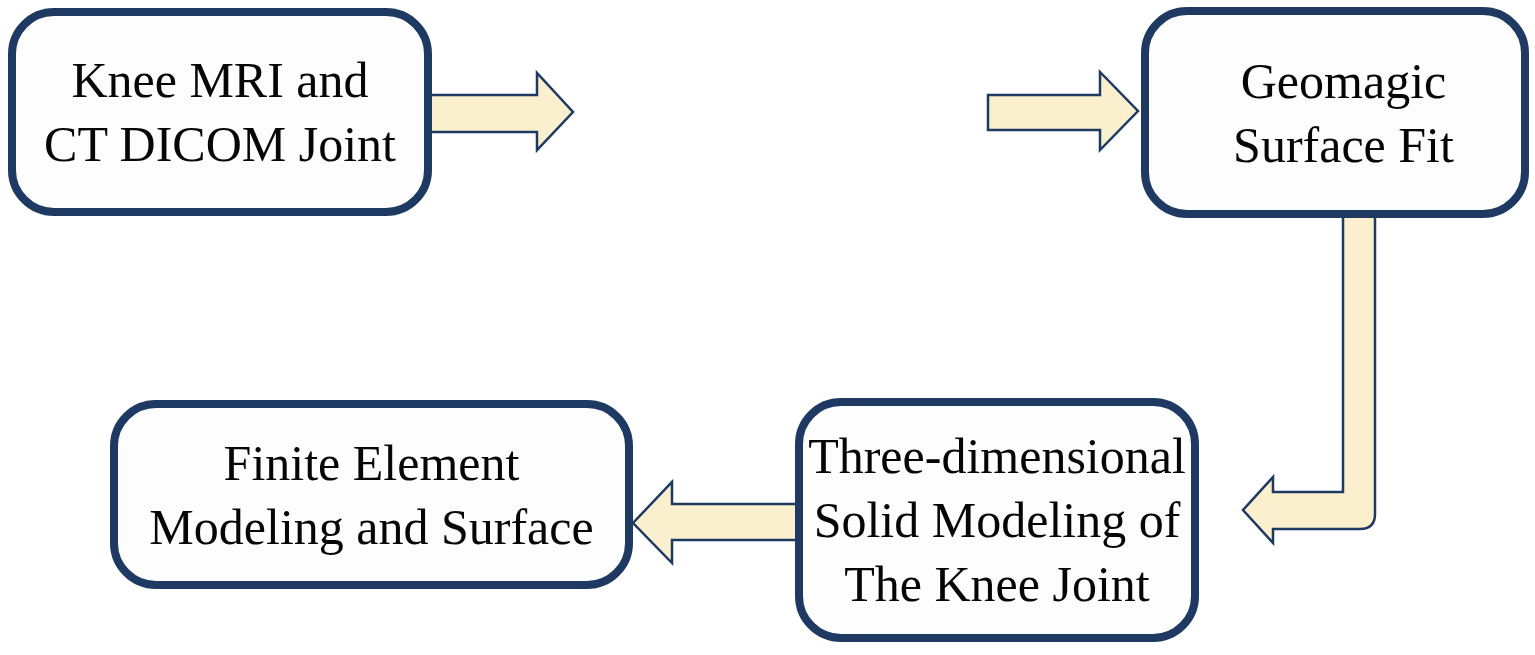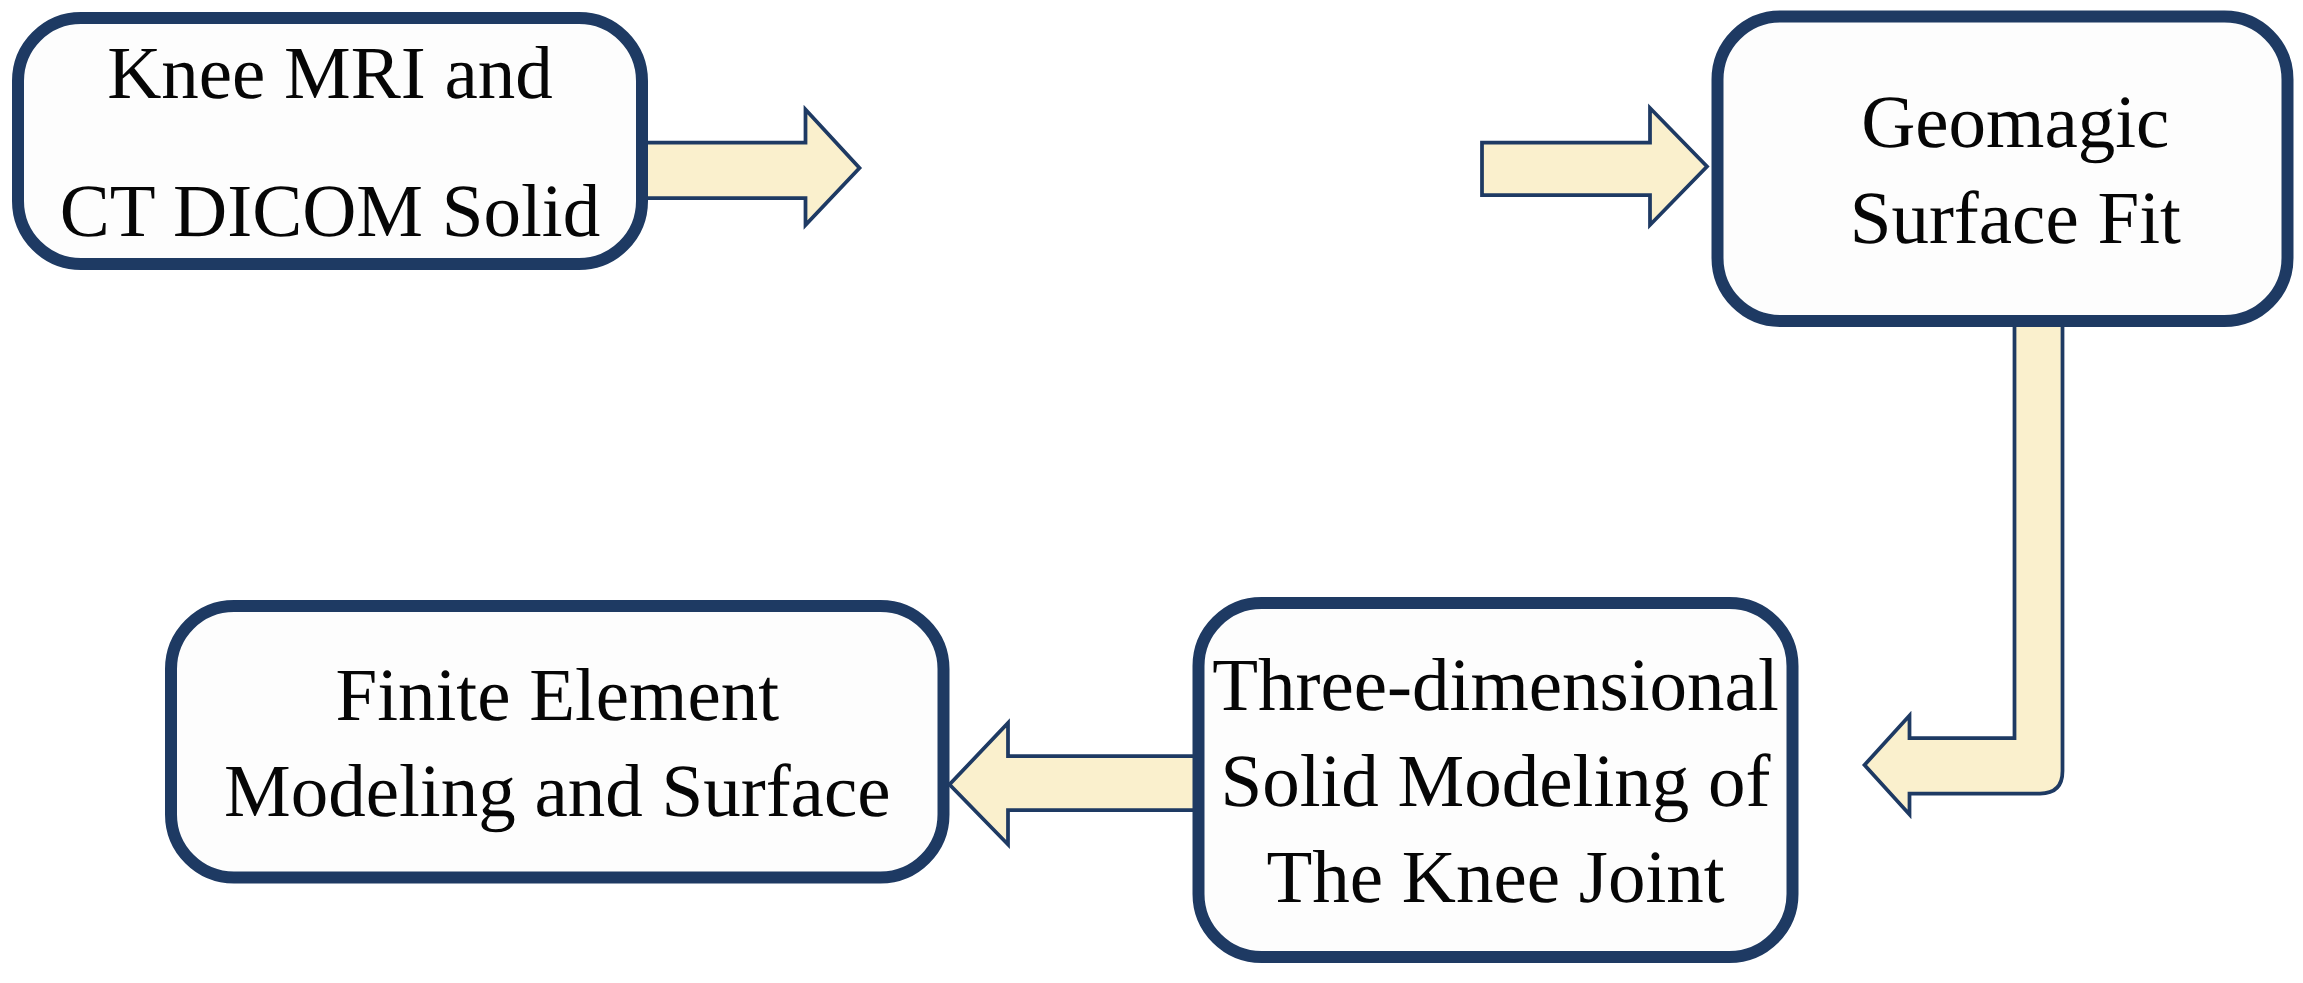--- a/index.html
+++ b/index.html
@@ -36,21 +36,21 @@
   }
   .fc-line {
     display: block;
     white-space: nowrap;
     font-size: 50px;
     line-height: 64px;
     color: #060606;
     letter-spacing: 0px;
   }
   
-  #box-1 { left: 8px;    top: 8px;   width: 424px; height: 172px; justify-content: space-between; }
+  #box-1 { left: 8px;    top: 8px;   width: 424px; height: 208px; }
   #box-2 { left: 577px;  top: 11px;  width: 417px; height: 206px; }
   #box-3 { left: 1141px; top: 7px;   width: 388px; height: 211px; padding-left: 17px; }
   #box-4 { left: 795px;  top: 398px; width: 404px; height: 244px; text-align: right; }
   #box-5 { left: 110px;  top: 400px; width: 523px; height: 189px; }
 </style>
 </head>
 <body>
 
 <div id="stage">
 
@@ -60,21 +60,21 @@
 
     <path stroke="#1e3a63" stroke-width="2.5" stroke-linejoin="miter" d="M 988 95 L 1100 95 L 1100 72 L 1138 111 L 1100 150 L 1100 130 L 988 130 Z" fill="#faf0cd"></path>
 
     <path stroke="#1e3a63" stroke-width="2.5" stroke-linejoin="miter" d="M 1343 212 L 1343 492 L 1273 492 L 1273 477 L 1243 510 L 1273 543 L 1273 529 L 1360 529 Q 1375 529 1375 514 L 1375 212 Z" fill="#faf0cd"></path>
 
     <path stroke="#1e3a63" stroke-width="2.5" stroke-linejoin="miter" d="M 800 504 L 672 504 L 672 482 L 633 523 L 672 563 L 672 540 L 800 540 Z" fill="#faf0cd"></path>
   </svg>
 
   <div class="fc-box" id="box-1">
     <span class="fc-line">Knee MRI and</span>
-    <span class="fc-line">CT DICOM Solid</span>
+    <span class="fc-line">CT DICOM Joint</span>
   </div>
 
 
   <div class="fc-box" id="box-3">
     <span class="fc-line">Geomagic</span>
     <span class="fc-line">Surface Fit</span>
   </div>
 
   <div class="fc-box" id="box-4">
     <span class="fc-line">Three-dimensional</span>

